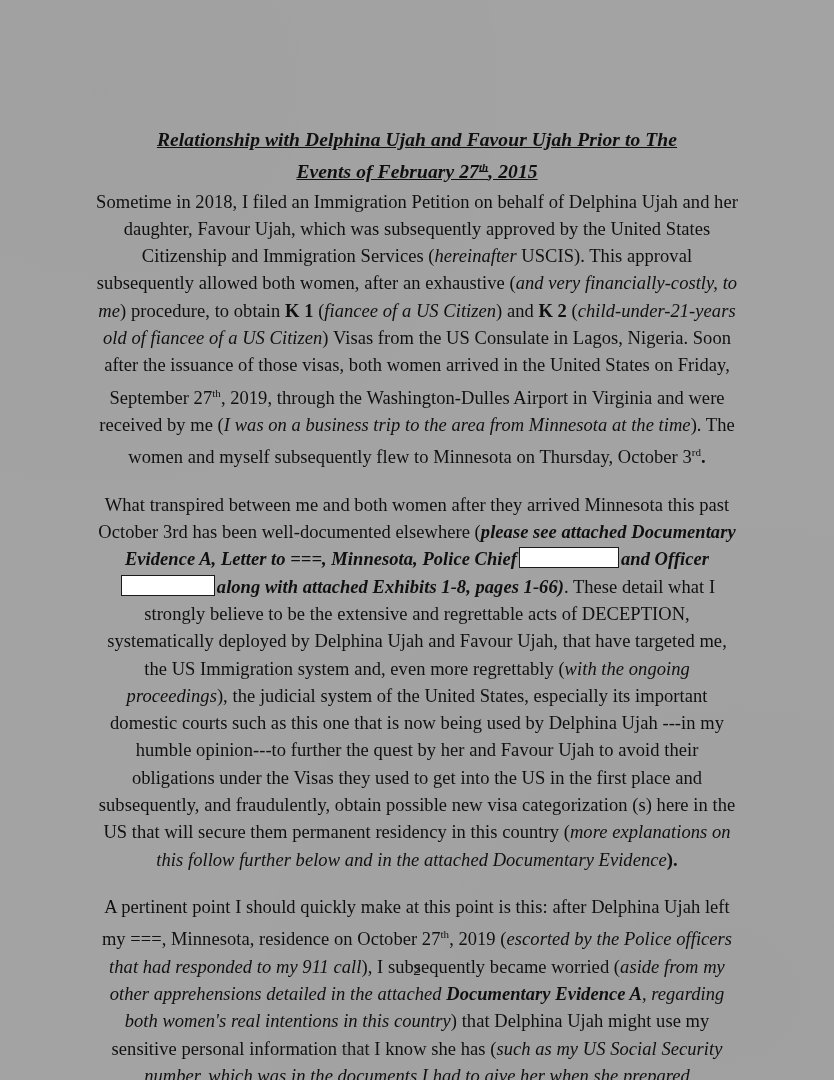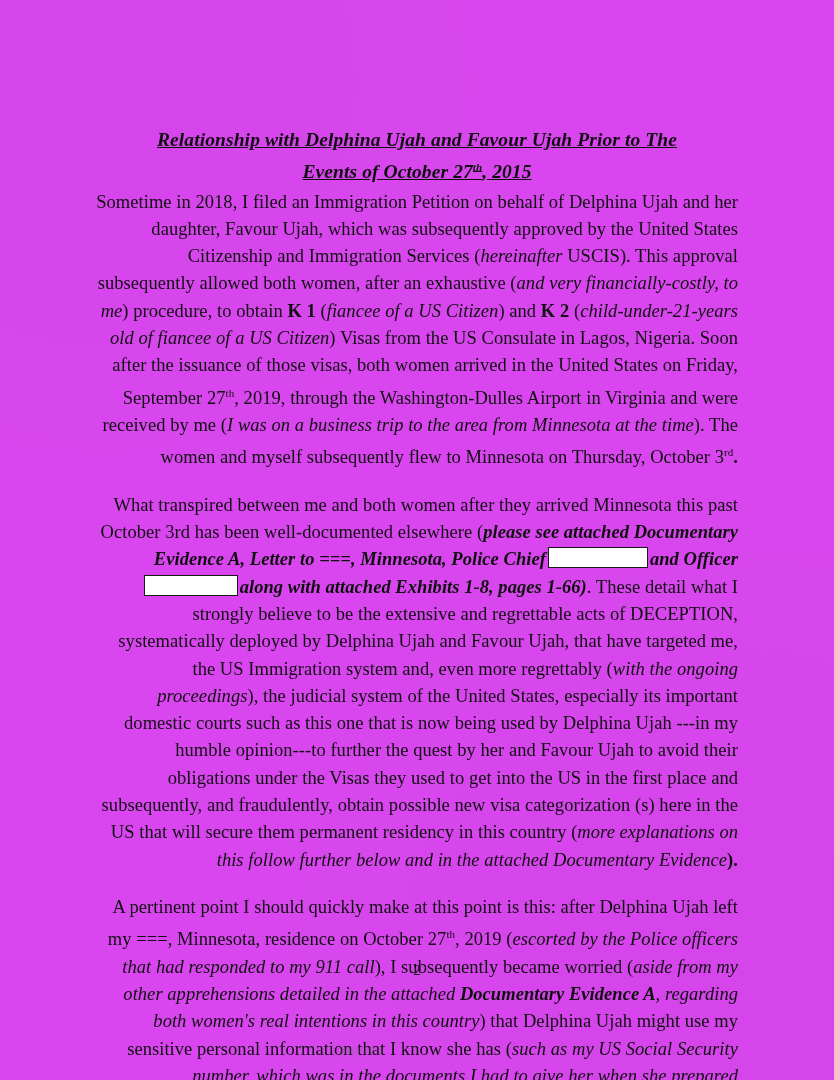--- a/index.html
+++ b/index.html
@@ -11,21 +11,21 @@
     width: 834px;
     height: 1080px;
     overflow: hidden;
     font-family: "Liberation Serif", serif;
     color: #101010;
   }
   .page {
     position: relative;
     width: 834px;
     height: 1080px;
-    background: #d946ef;
+    background: #a3a3a3;
   }
   .scan-noise {
     position: absolute;
     inset: 0;
     pointer-events: none;
     background:
       radial-gradient(circle at 12% 8%, rgba(0,0,0,0.015), rgba(0,0,0,0) 40%),
       radial-gradient(circle at 88% 92%, rgba(0,0,0,0.02), rgba(0,0,0,0) 45%);
   }
   .content {
@@ -46,21 +46,21 @@
   }
   .doc-title .sup {
     font-size: 11px;
     vertical-align: super;
     text-decoration: underline;
   }
   p.para {
     font-size: 18.5px;
     line-height: 27.3px;
     margin: 0 0 20px 0;
-    text-align: right;
+    text-align: center;
     letter-spacing: 0.05px;
   }
   p.para.first {
     margin-top: 2px;
   }
   .i { font-style: italic; }
   .b { font-weight: bold; }
   .bi { font-weight: bold; font-style: italic; }
   sup { font-size: 11px; vertical-align: super; }
   .redact-box {
@@ -97,21 +97,21 @@
 </head>
 <body>
 
 <div class="page">
   <div class="scan-noise"></div>
 
   <div class="content">
 
     <div class="doc-title">
       <span>Relationship with Delphina Ujah and Favour Ujah Prior to The</span><br>
-      <span></span><span><span>Events of October 27</span><span class="sup">th</span><span>, 2015</span></span>
+      <span></span><span><span>Events of February 27</span><span class="sup">th</span><span>, 2015</span></span>
     </div>
 
     <p class="para first">
       <span>Sometime in 2018, I filed an Immigration Petition on behalf of Delphina Ujah and her daughter, Favour Ujah, which was subsequently approved by the United States Citizenship and Immigration Services (</span><span class="i">hereinafter</span><span> USCIS). This approval subsequently allowed both women, after an exhaustive (</span><span class="i">and very financially-costly, to me</span><span>) procedure, to obtain </span><span class="b">K 1</span><span> (</span><span class="i">fiancee of a US Citizen</span><span>) and </span><span class="b">K 2</span><span> (</span><span class="i">child-under-21-years old of fiancee of a US Citizen</span><span>) Visas from the US Consulate in Lagos, Nigeria. Soon after the issuance of those visas, both women arrived in the United States on Friday, September 27</span><sup>th</sup><span>, 2019, through the Washington-Dulles Airport in Virginia and were received by me (</span><span class="i">I was on a business trip to the area from Minnesota at the time</span><span>). The women and myself subsequently flew to Minnesota on Thursday, October 3</span><sup>rd</sup><span class="b">.</span>
     </p>
 
     <p class="para">
       <span>What transpired between me and both women after they arrived Minnesota this past October 3rd has been well-documented elsewhere (</span><span class="bi">please see attached Documentary Evidence A, Letter to ===, Minnesota, Police Chief</span><span class="redact-box wide"></span><span class="bi">and Officer</span><span class="redact-box"></span><span class="bi">along with attached Exhibits 1-8, pages 1-66)</span><span>. These detail what I strongly believe to be the extensive and regrettable acts of DECEPTION, systematically deployed by Delphina Ujah and Favour Ujah, that have targeted me, the US Immigration system and, even more regrettably (</span><span class="i">with the ongoing proceedings</span><span>), the judicial system of the United States, especially its important domestic courts such as this one that is now being used by Delphina Ujah ---in my humble opinion---to further the quest by her and Favour Ujah to avoid their obligations under the Visas they used to get into the US in the first place and subsequently, and fraudulently, obtain possible new visa categorization (s) here in the US that will secure them permanent residency in this country (</span><span class="i">more explanations on this follow further below and in the attached Documentary Evidence</span><span class="b">).</span>
     </p>
 

